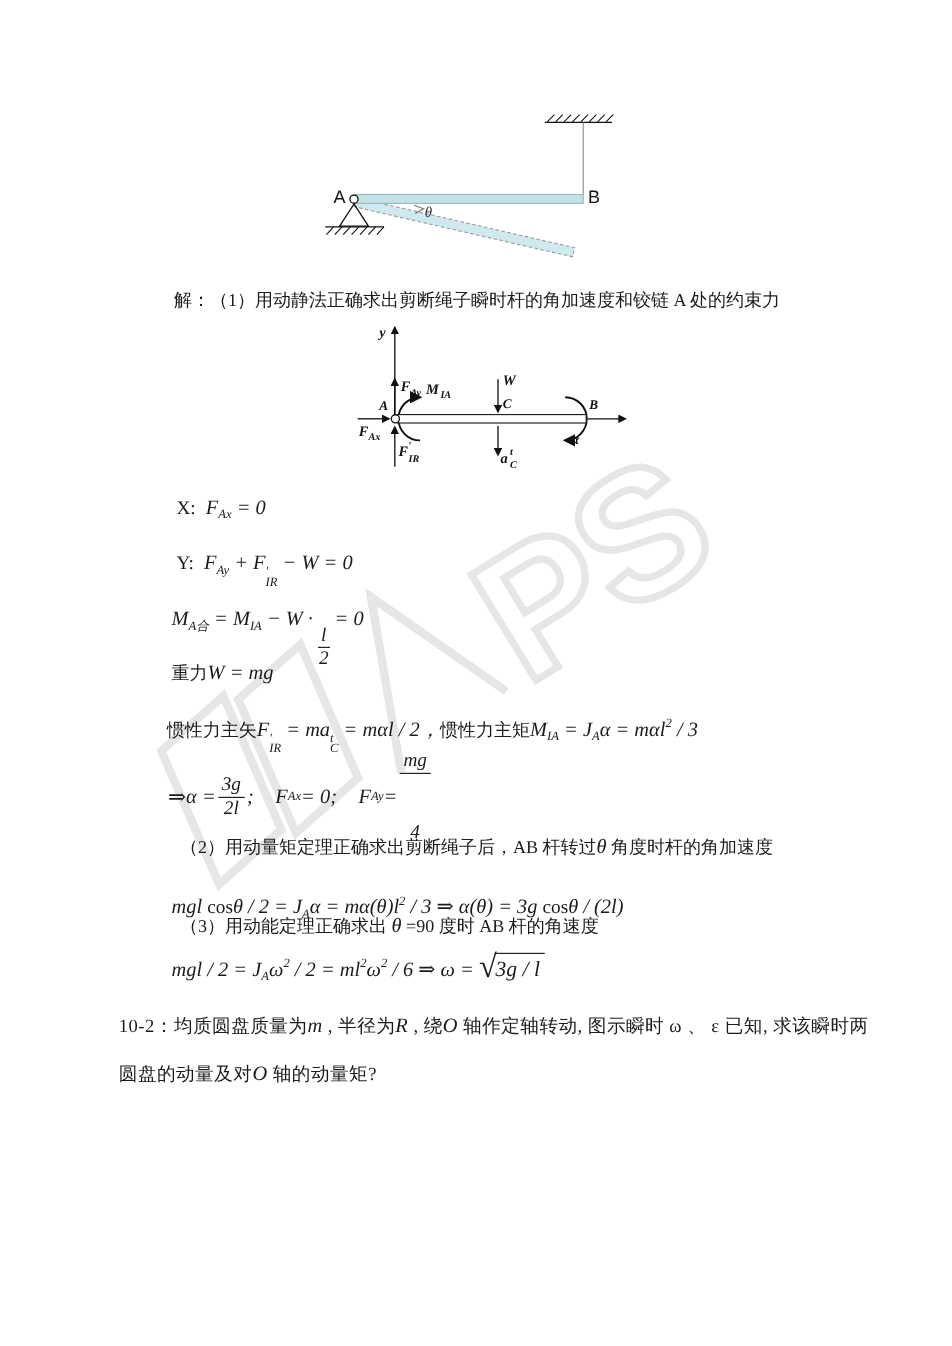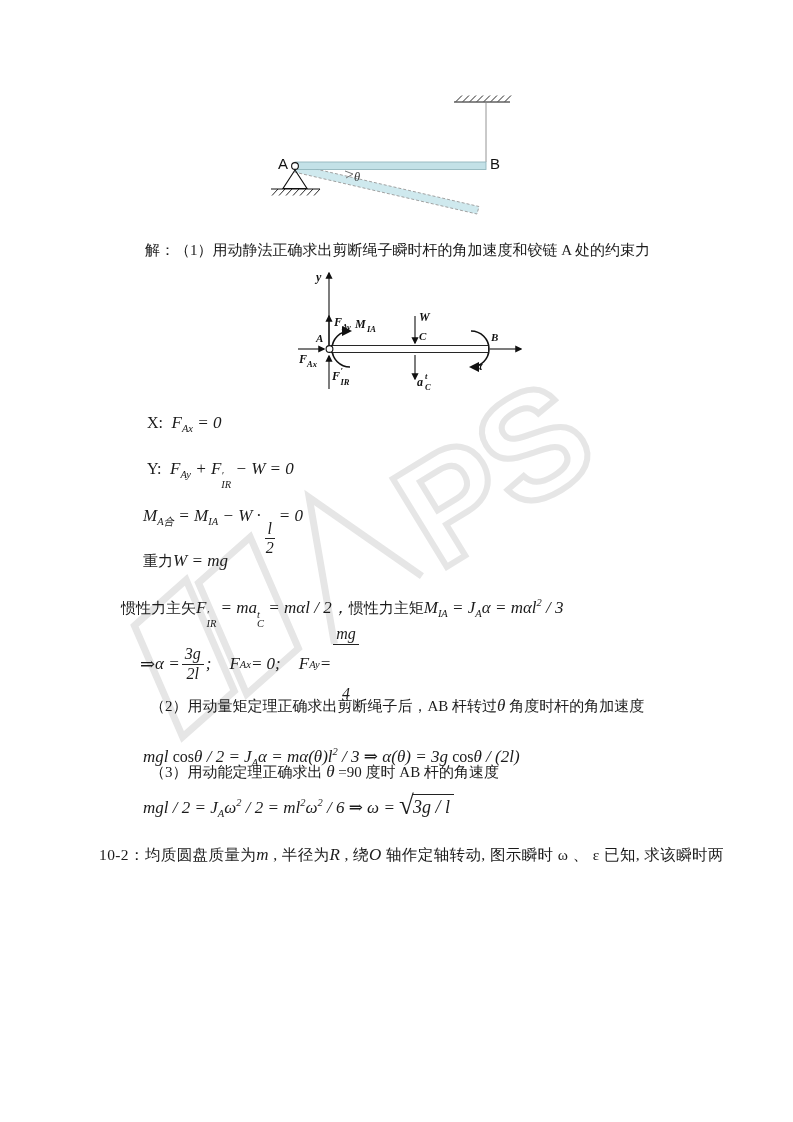--- a/index.html
+++ b/index.html
@@ -131,21 +131,21 @@
     <span>M</span><span class="sb">A合</span><span> = </span><span>M</span><span class="sb">IA</span><span> − W ·</span><span class="frac">
         <span class="num">l</span>
         <span class="den">2</span>
       </span><span>= 0</span>
   </div>
 
   <div class="ln" style="left:143px;top:551px;">
     <span class="cjk">重力</span><span class="it">W = mg</span>
   </div>
 
-  <div class="ln" style="left:121px;top:596px;">
+  <div class="ln" style="left:139px;top:596px;">
     <span class="cjk">惯性力主矢</span><span class="it">F</span><span class="ss">
         <span class="t">′</span>
         <span class="b">IR</span>
       </span><span class="it"> = ma</span><span class="ss">
         <span class="t">t</span>
         <span class="b">C</span>
       </span><span class="it"> = mαl / 2，</span><span class="cjk">惯性力主矩</span><span class="it">M</span><span class="sb">IA</span><span class="it"> = J</span><span class="sb">A</span><span class="it">α = mαl</span><span class="sp">2</span><span class="it"> / 3</span>
   </div>
 
   <div class="ln mline flexc" style="left:140px;top:641px;height:46px;">
@@ -185,14 +185,17 @@
   <div class="ln mline" style="left:143px;top:793px;">
     <span>mgl / 2 = J</span><span class="sb">A</span><span>ω</span><span class="sp">2</span><span> / 2 = ml</span><span class="sp">2</span><span>ω</span><span class="sp">2</span><span> / 6 ⇒ ω = </span><span class="sqrt">
         <span class="rad">√</span>
         <span class="body">3g / l</span>
       </span>
   </div>
 
   <div class="ln cjk2" style="left:99px;top:845px;">
     <span>10-2：均质圆盘质量为</span><span class="it">m</span><span> , 半径为</span><span class="it">R</span><span> , 绕</span><span class="it">O</span><span> 轴作定轴转动, 图示瞬时 ω 、 ε 已知, 求该瞬时两</span>
   </div>
+  <div class="ln cjk2" style="left:99px;top:885px;">
+    <span>圆盘的动量及对</span><span class="it">O</span><span> 轴的动量矩?</span>
+  </div>
 
 </div>
 
 </body></html>

